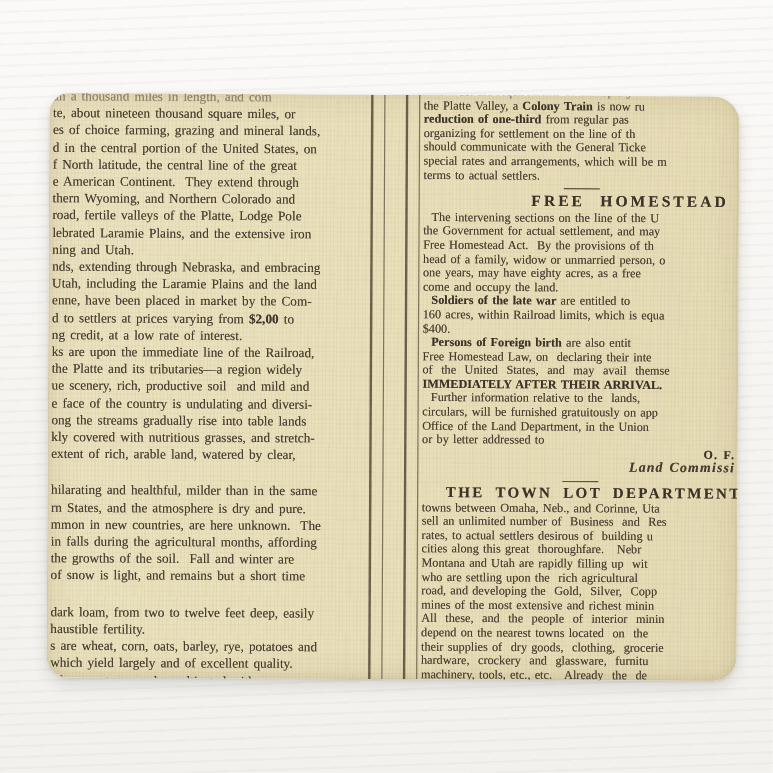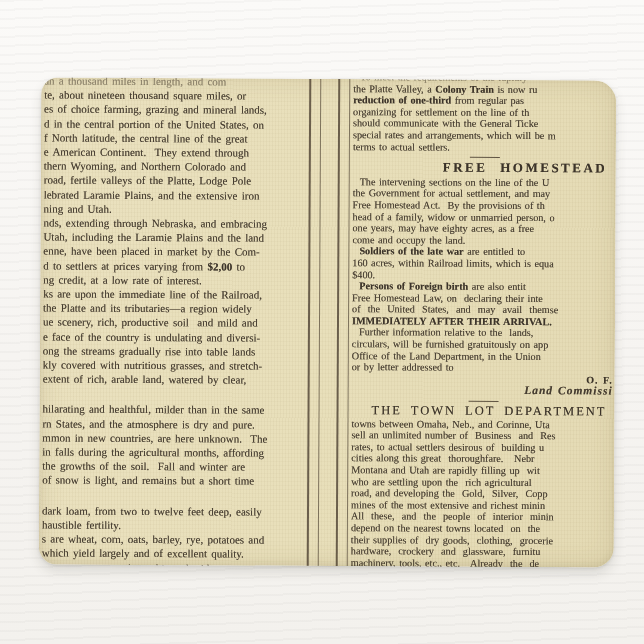--- a/index.html
+++ b/index.html
@@ -33,21 +33,21 @@
   .rulepair{position:absolute;top:0;bottom:0;width:9px;
     border-left:2px solid rgba(72,60,46,0.78);border-right:1.5px solid rgba(72,60,46,0.65);}
   .rule-a{left:268px;}
   .rule-b{left:297px;}
   .gutter{position:absolute;top:0;bottom:0;left:279px;width:17px;}
   .b{font-weight:bold;color:#3b332a;}
   .i{font-style:italic;font-weight:bold;}
   .divider{width:30px;border-top:1.2px solid rgba(72,60,46,0.85);margin:4px auto 4px auto;height:0;}
   .heading{font-weight:bold;font-size:13px;letter-spacing:2.5px;word-spacing:7px;
     padding-left:90px;margin:1px 0 3px 0;color:#3b332a;white-space:pre;}
-  .heading2{font-weight:normal;font-size:12.5px;letter-spacing:2px;word-spacing:4px;
+  .heading2{font-weight:bold;font-size:12.5px;letter-spacing:2px;word-spacing:4px;
     padding-left:20px;margin:1px 0 1px 0;color:#3b332a;white-space:pre;}
   .sig{text-align:right;padding-right:2px;}
   .sig .line:first-child{font-weight:bold;font-size:10px;letter-spacing:1px;}
   .sig .line:last-child{font-size:11.5px;letter-spacing:1px;}
   .faded{opacity:0.55;}
 </style>
 </head>
 <body>
 
 <div class="mousepad">

